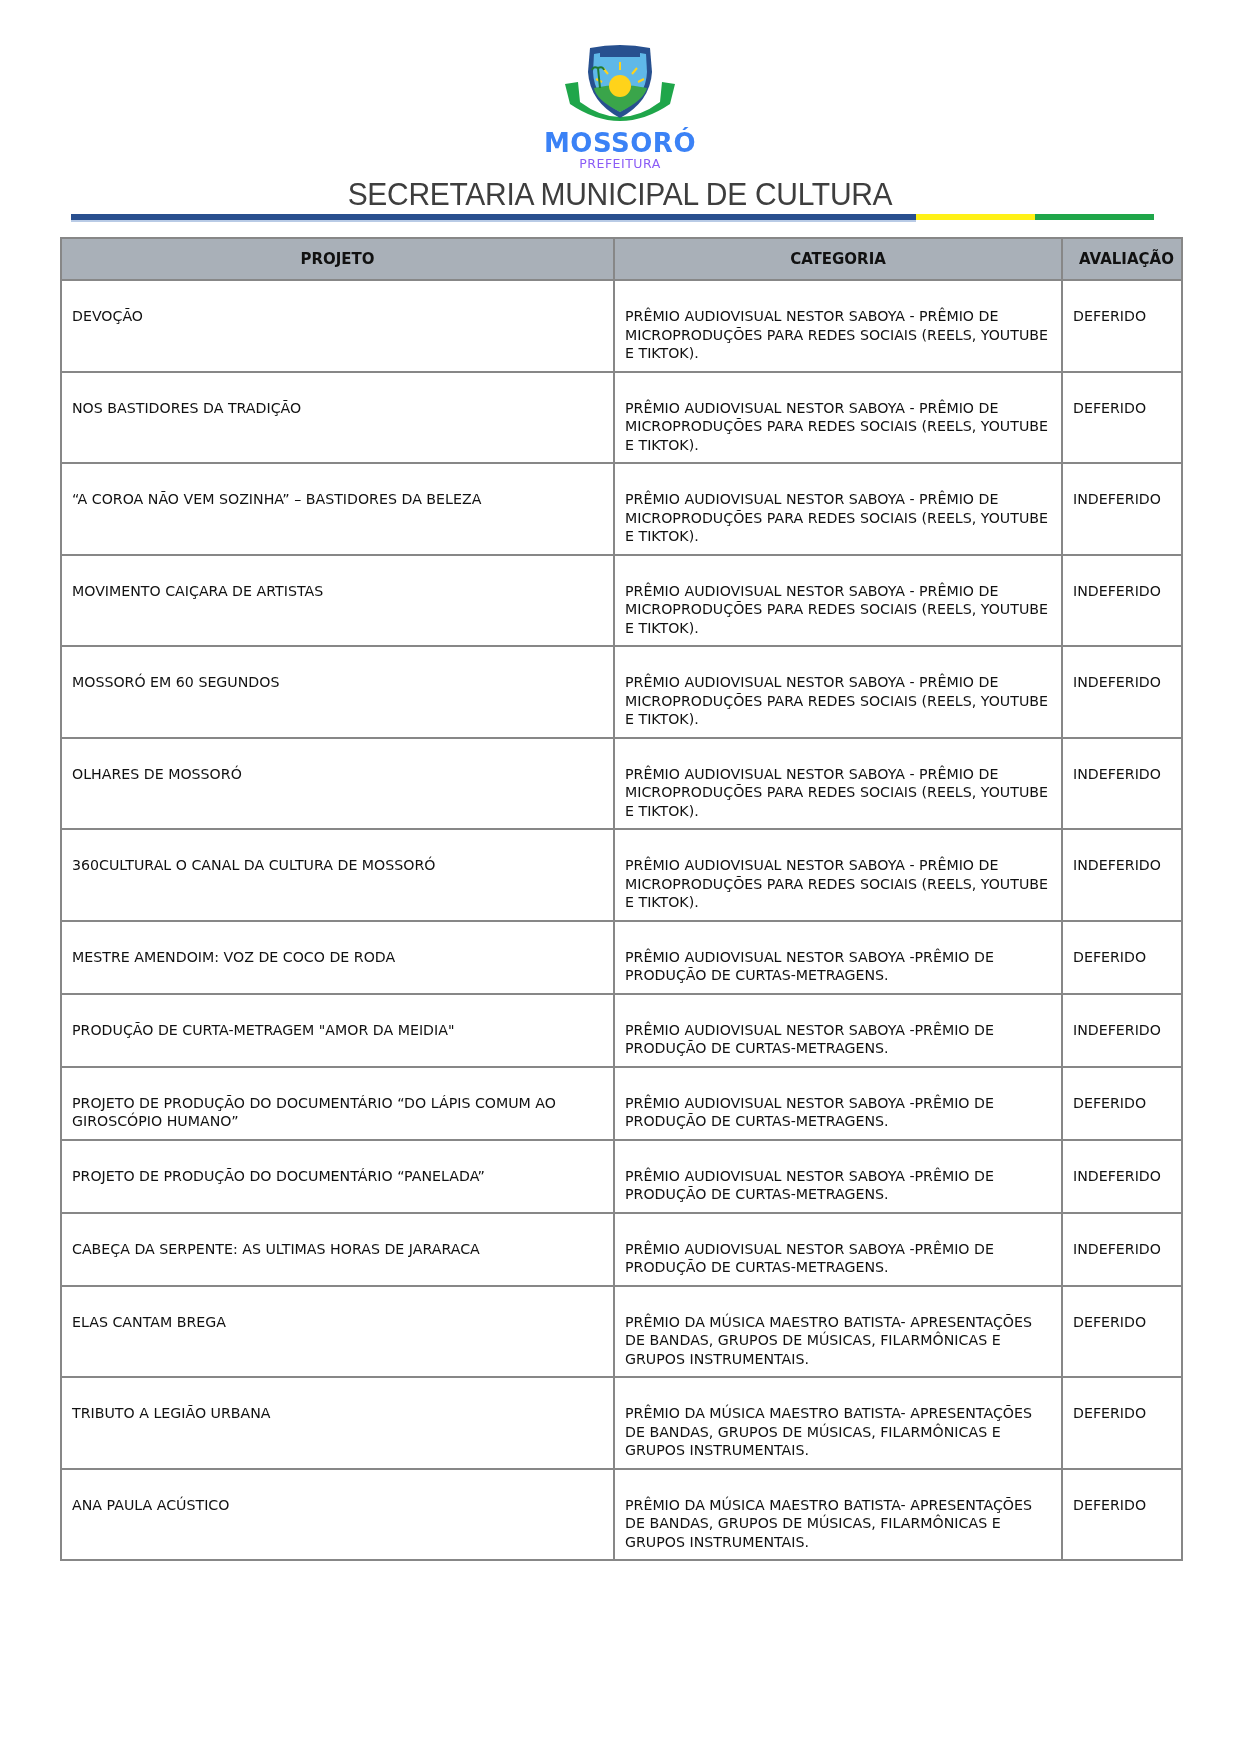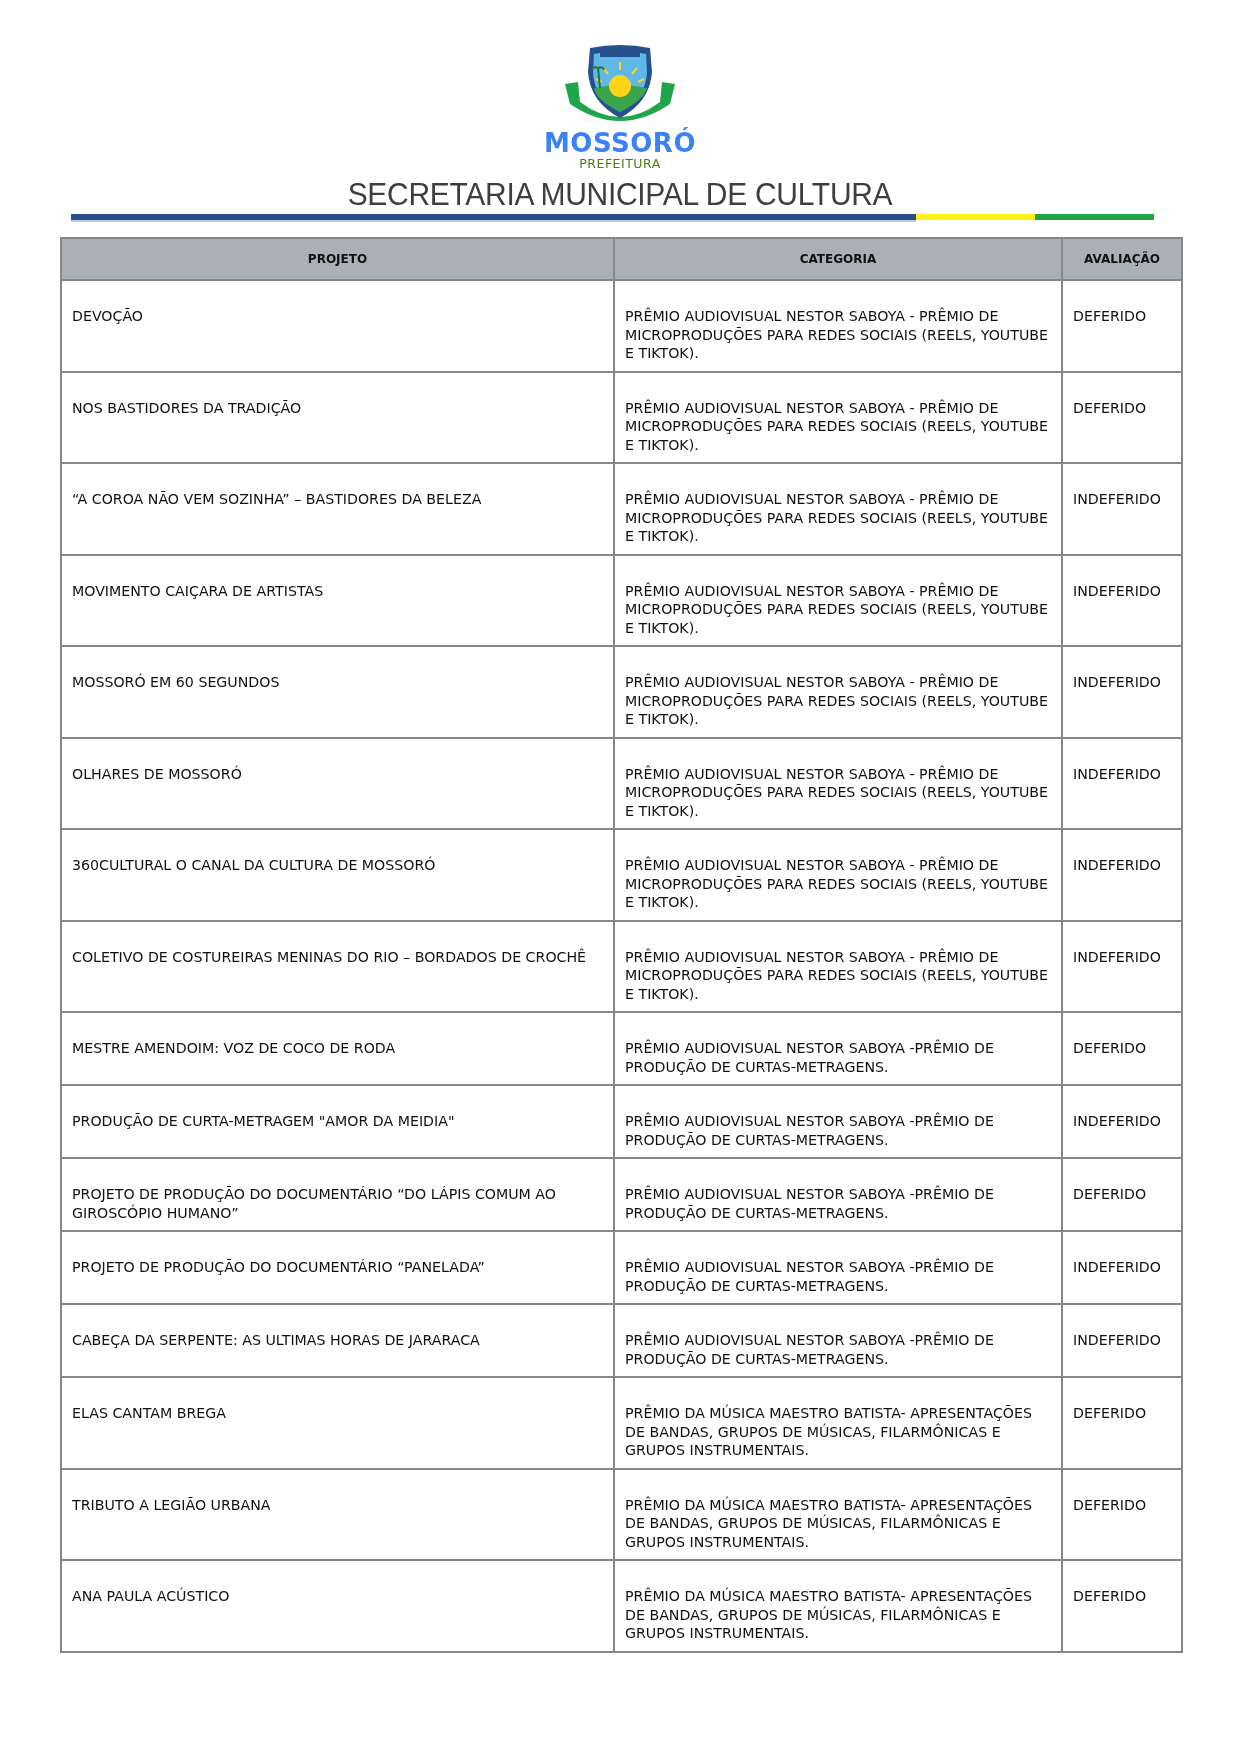--- a/index.html
+++ b/index.html
@@ -39,21 +39,21 @@
     }
     .logo-main {
       top: 128px;
       font-size: 26px;
       letter-spacing: 0.5px;
     }
     .logo-sub {
       top: 156px;
       font-size: 12.5px;
       font-weight: normal;
-      color: #4d7c0f;
+      color: #8b5cf6;
       letter-spacing: 0.5px;
     }
     .dept-title {
       position: absolute;
       left: 0;
       top: 178px;
       width: 1240px;
       text-align: center;
       font-family: "Liberation Sans", sans-serif;
       font-size: 30px;
@@ -94,21 +94,21 @@
       vertical-align: top;
       padding: 0 10px;
       box-sizing: border-box;
     }
     table.results thead th {
       background: #a9b0b8;
       font-weight: bold;
       text-align: center;
       vertical-align: middle;
       height: 42px;
-      font-size: 12px;
+      font-size: 15px;
     }
     table.results thead th.col-aval {
       padding: 0 16px;
     }
     table.results td {
       padding-top: 26px;
       padding-bottom: 8px;
     }
     col.c1 { width: 553px; }
     col.c2 { width: 448px; }
@@ -187,25 +187,20 @@
     <tr class="h3">
       <td>OLHARES DE MOSSORÓ</td>
       <td>PRÊMIO AUDIOVISUAL NESTOR SABOYA - PRÊMIO DE MICROPRODUÇÕES PARA REDES SOCIAIS (REELS, YOUTUBE E TIKTOK).</td>
       <td>INDEFERIDO</td>
     </tr>
     <tr class="h3">
       <td>360CULTURAL O CANAL DA CULTURA DE MOSSORÓ</td>
       <td>PRÊMIO AUDIOVISUAL NESTOR SABOYA - PRÊMIO DE MICROPRODUÇÕES PARA REDES SOCIAIS (REELS, YOUTUBE E TIKTOK).</td>
       <td>INDEFERIDO</td>
     </tr>
-    <tr class="h3">
-      <td>COLETIVO DE COSTUREIRAS MENINAS DO RIO – BORDADOS DE CROCHÊ</td>
-      <td>PRÊMIO AUDIOVISUAL NESTOR SABOYA - PRÊMIO DE MICROPRODUÇÕES PARA REDES SOCIAIS (REELS, YOUTUBE E TIKTOK).</td>
-      <td>INDEFERIDO</td>
-    </tr>
     <tr class="h2">
       <td>MESTRE AMENDOIM: VOZ DE COCO DE RODA</td>
       <td>PRÊMIO AUDIOVISUAL NESTOR SABOYA -PRÊMIO DE PRODUÇÃO DE CURTAS-METRAGENS.</td>
       <td>DEFERIDO</td>
     </tr>
     <tr class="h2">
       <td>PRODUÇÃO DE CURTA-METRAGEM "AMOR DA MEIDIA"</td>
       <td>PRÊMIO AUDIOVISUAL NESTOR SABOYA -PRÊMIO DE PRODUÇÃO DE CURTAS-METRAGENS.</td>
       <td>INDEFERIDO</td>
     </tr>

